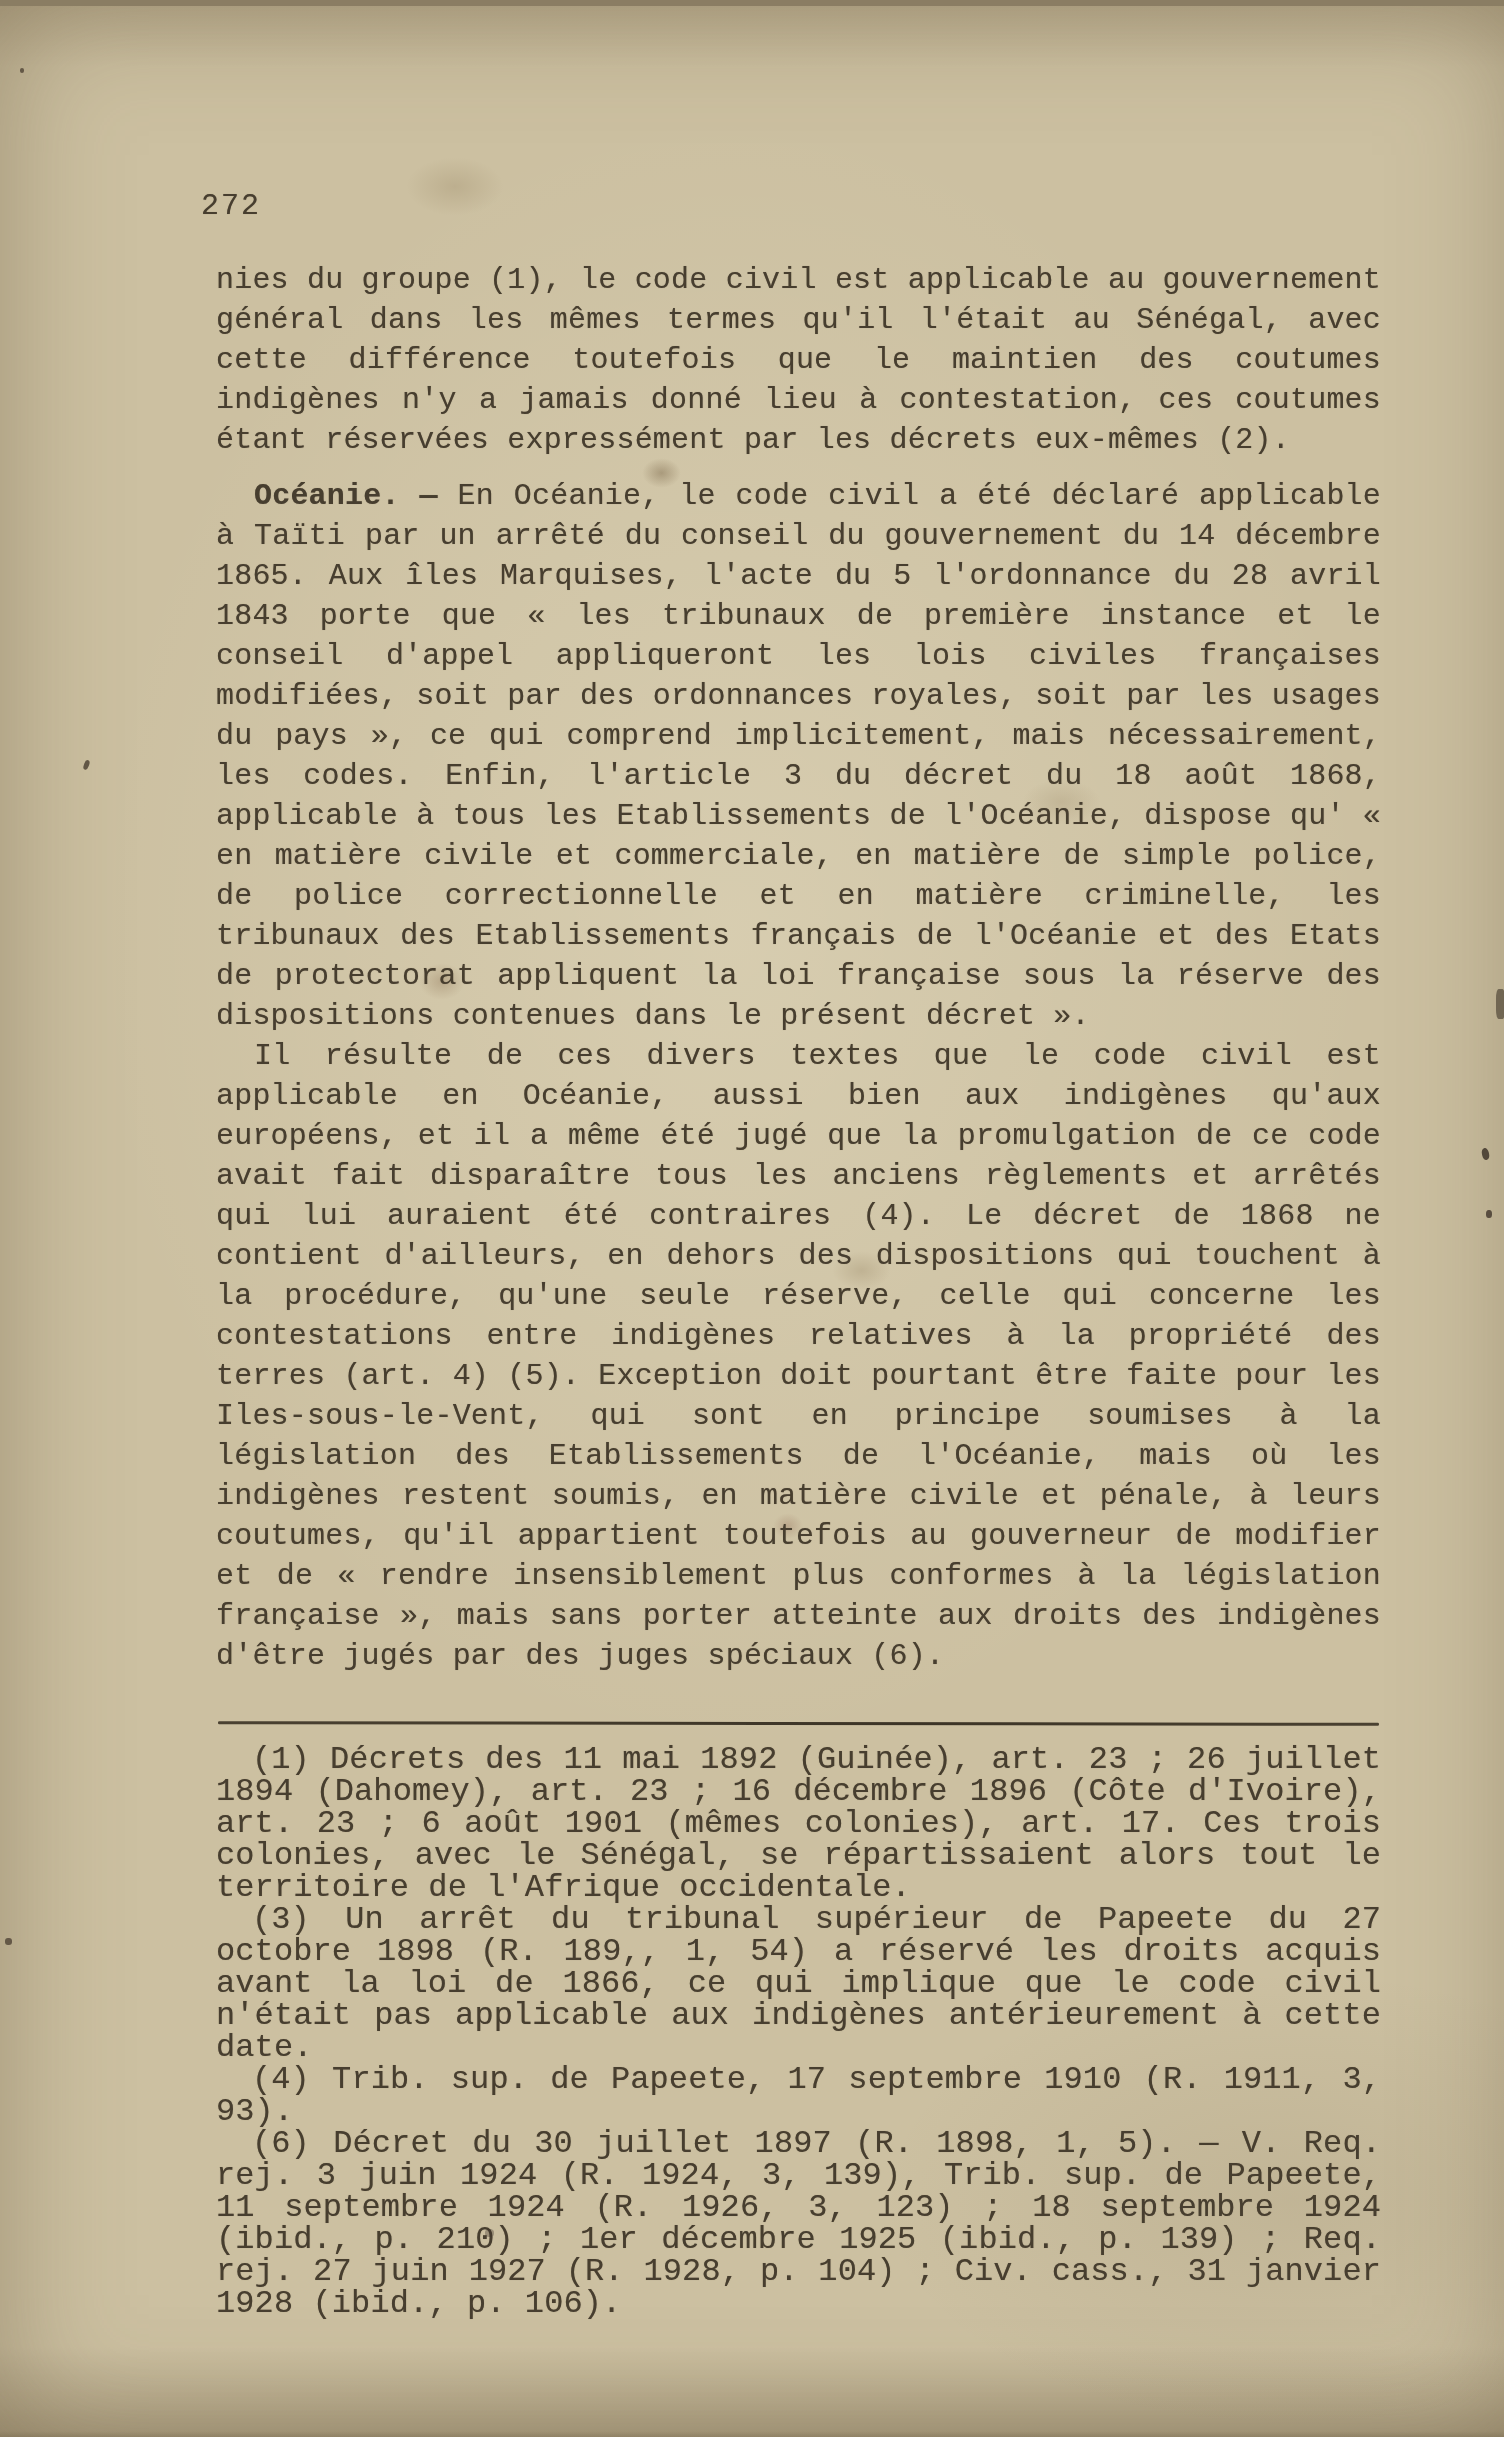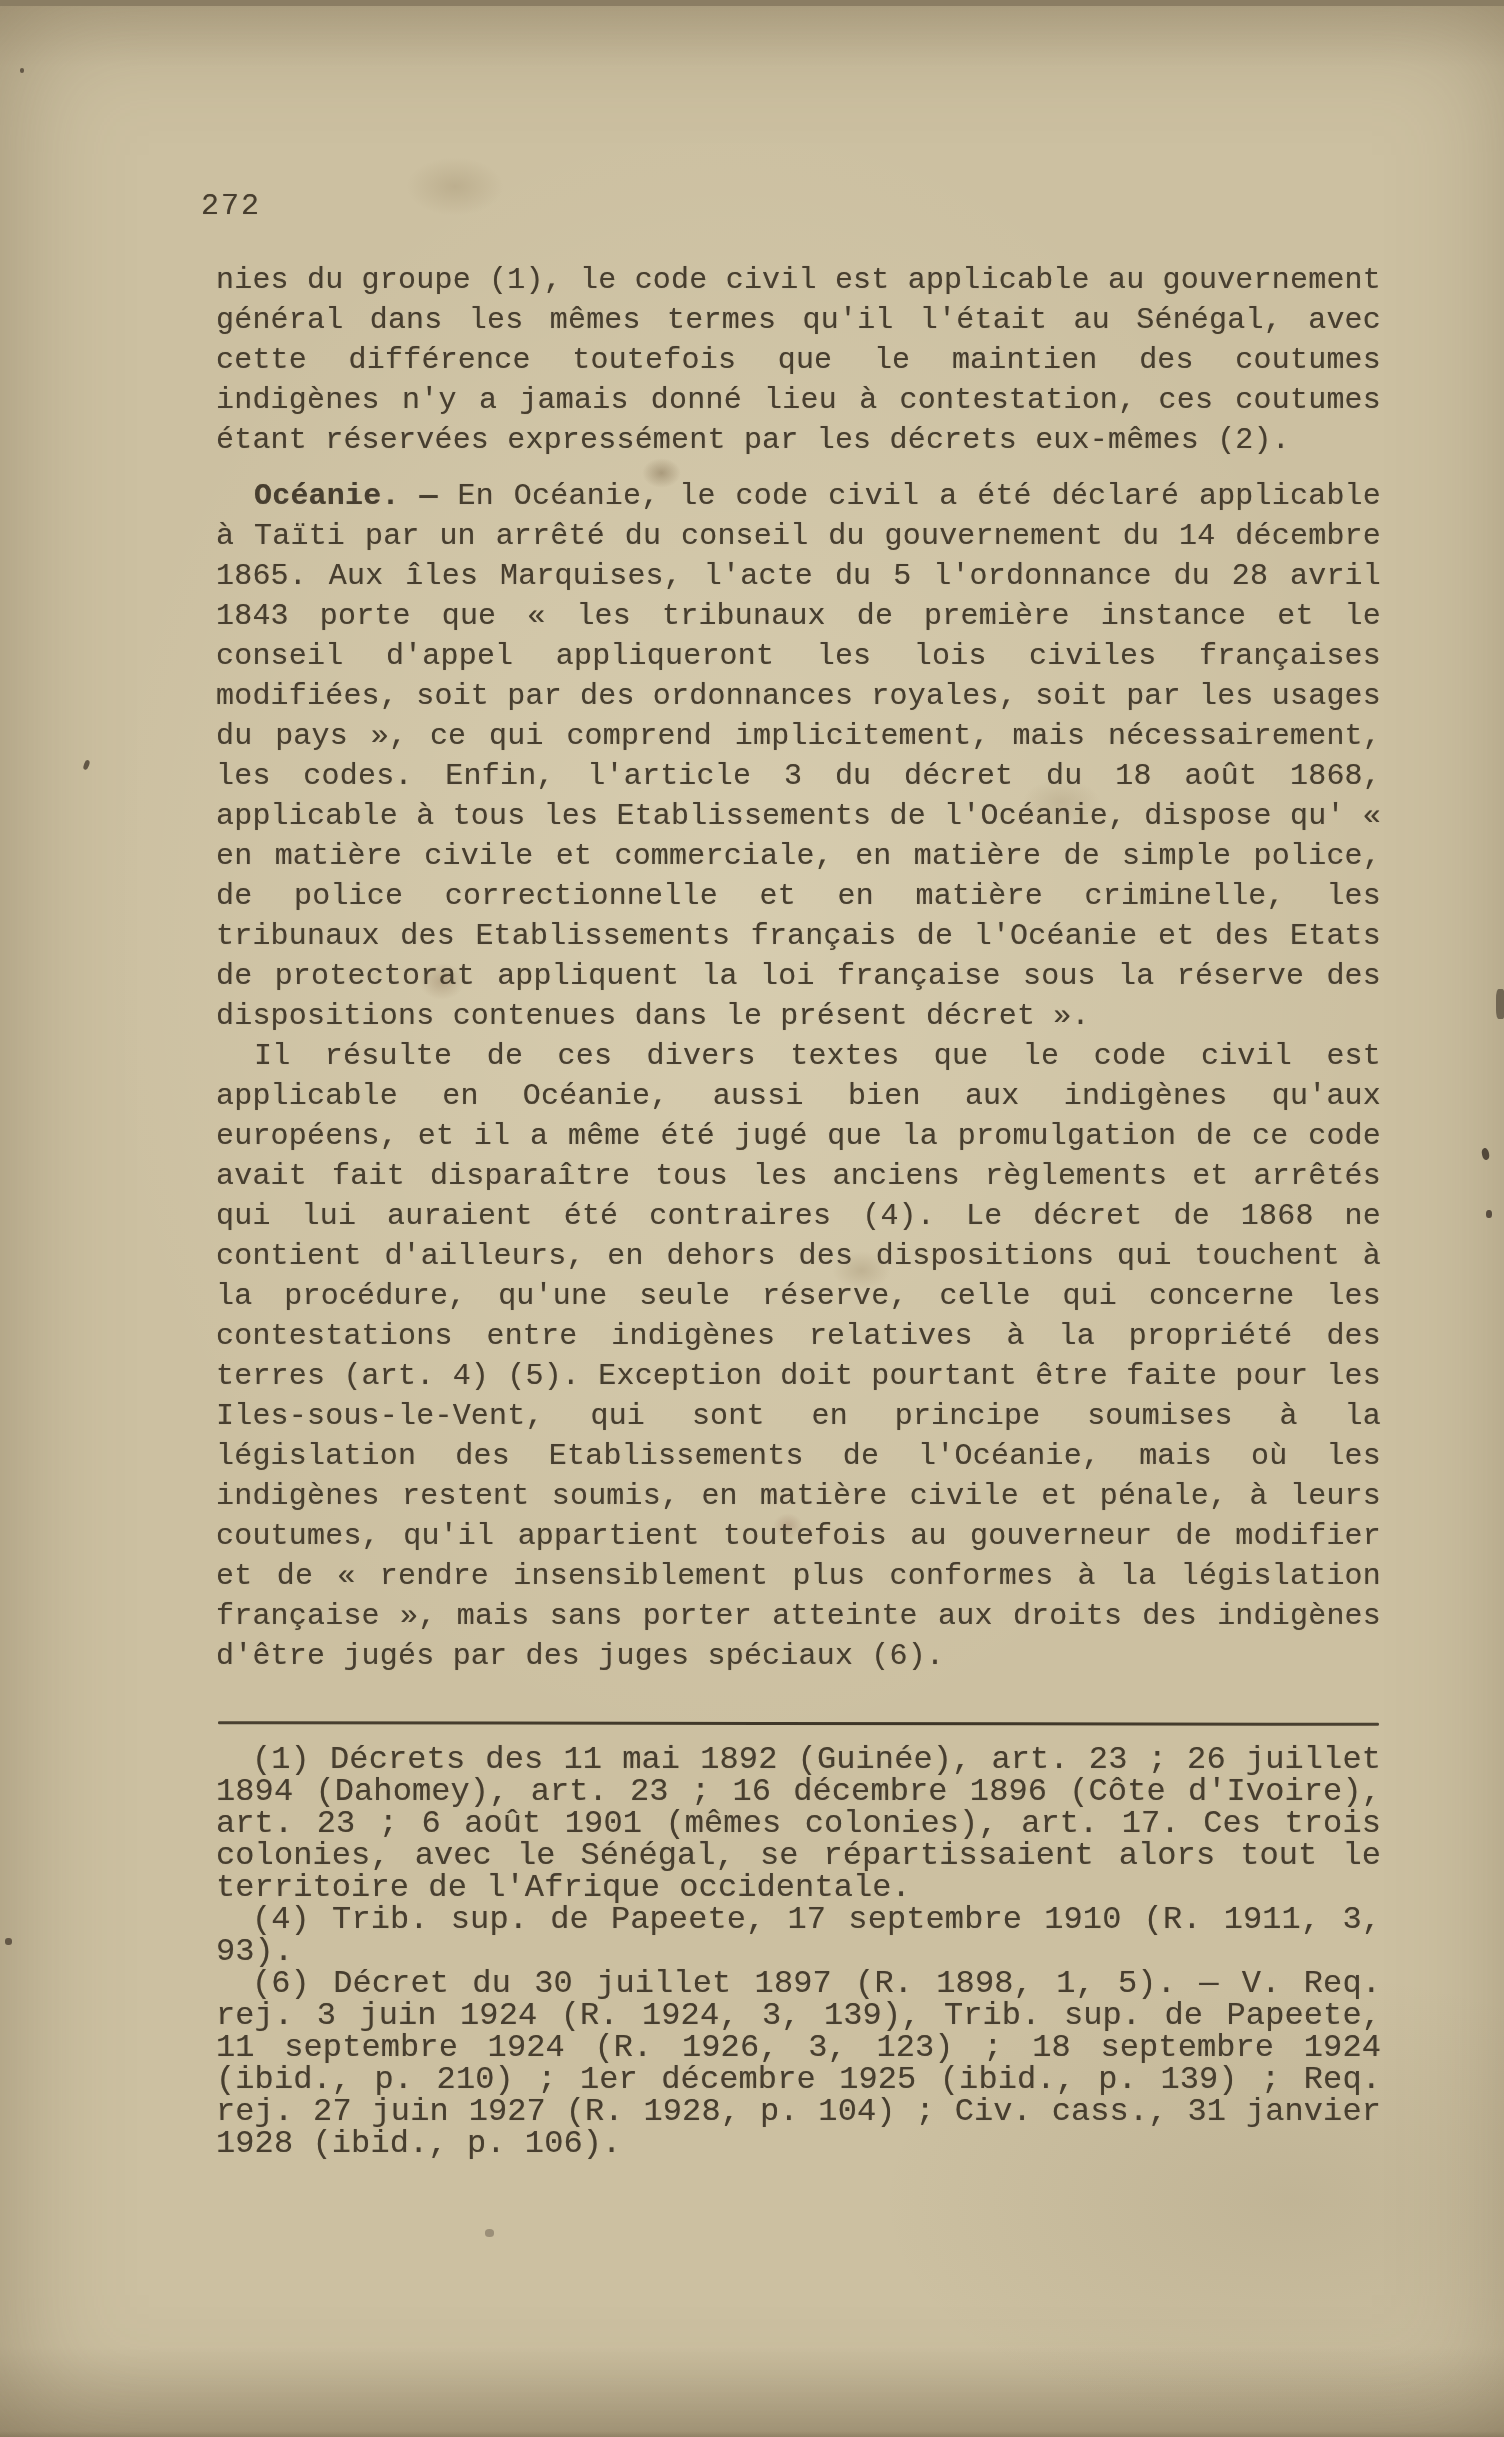--- a/index.html
+++ b/index.html
@@ -95,20 +95,21 @@
   <div class="body-text ink">
       <p class="">nies du groupe (1), le code civil est applicable au gouvernement général dans les mêmes termes qu'il l'était au Sénégal, avec cette différence toutefois que le maintien des coutumes indigènes n'y a jamais donné lieu à contestation, ces coutumes étant réservées expressément par les décrets eux-mêmes (2).</p>
       <p class="indent gap"><b class="lead">Océanie. — </b>En Océanie, le code civil a été déclaré applicable à Taïti par un arrêté du conseil du gouvernement du 14 décembre 1865. Aux îles Marquises, l'acte du 5 l'ordonnance du 28 avril 1843 porte que « les tribunaux de première instance et le conseil d'appel appliqueront les lois civiles françaises modifiées, soit par des ordonnances royales, soit par les usages du pays », ce qui comprend implicitement, mais nécessairement, les codes. Enfin, l'article 3 du décret du 18 août 1868, applicable à tous les Etablissements de l'Océanie, dispose qu' « en matière civile et commerciale, en matière de simple police, de police correctionnelle et en matière criminelle, les tribunaux des Etablissements français de l'Océanie et des Etats de protectorat appliquent la loi française sous la réserve des dispositions contenues dans le présent décret ».</p>
       <p class="indent">Il résulte de ces divers textes que le code civil est applicable en Océanie, aussi bien aux indigènes qu'aux européens, et il a même été jugé que la promulgation de ce code avait fait disparaître tous les anciens règlements et arrêtés qui lui auraient été contraires (4). Le décret de 1868 ne contient d'ailleurs, en dehors des dispositions qui touchent à la procédure, qu'une seule réserve, celle qui concerne les contestations entre indigènes relatives à la propriété des terres (art. 4) (5). Exception doit pourtant être faite pour les Iles-sous-le-Vent, qui sont en principe soumises à la législation des Etablissements de l'Océanie, mais où les indigènes restent soumis, en matière civile et pénale, à leurs coutumes, qu'il appartient toutefois au gouverneur de modifier et de « rendre insensiblement plus conformes à la législation française », mais sans porter atteinte aux droits des indigènes d'être jugés par des juges spéciaux (6).</p>
     </div>
 
   <div class="separator"></div>
 
   <div class="footnotes ink">
       <p>(1) Décrets des 11 mai 1892 (Guinée), art. 23 ; 26 juillet 1894 (Dahomey), art. 23 ; 16 décembre 1896 (Côte d'Ivoire), art. 23 ; 6 août 1901 (mêmes colonies), art. 17. Ces trois colonies, avec le Sénégal, se répartissaient alors tout le territoire de l'Afrique occidentale.</p>
+      <p>(3) Un arrêt du tribunal supérieur de Papeete du 27 octobre 1898 (R. 189,, 1, 54) a réservé les droits acquis avant la loi de 1866, ce qui implique que le code civil n'était pas applicable aux indigènes antérieurement à cette date.</p>
       <p>(4) Trib. sup. de Papeete, 17 septembre 1910 (R. 1911, 3, 93).</p>
       <p>(6) Décret du 30 juillet 1897 (R. 1898, 1, 5). — V. Req. rej. 3 juin 1924 (R. 1924, 3, 139), Trib. sup. de Papeete, 11 septembre 1924 (R. 1926, 3, 123) ; 18 septembre 1924 (ibid., p. 210) ; 1er décembre 1925 (ibid., p. 139) ; Req. rej. 27 juin 1927 (R. 1928, p. 104) ; Civ. cass., 31 janvier 1928 (ibid., p. 106).</p>
     </div>
 
   <span class="speck k1"></span>
   <span class="speck k2"></span>
   <span class="speck k3"></span>
   <span class="speck k4"></span>
   <span class="speck k5"></span>
   <span class="speck k6"></span>

